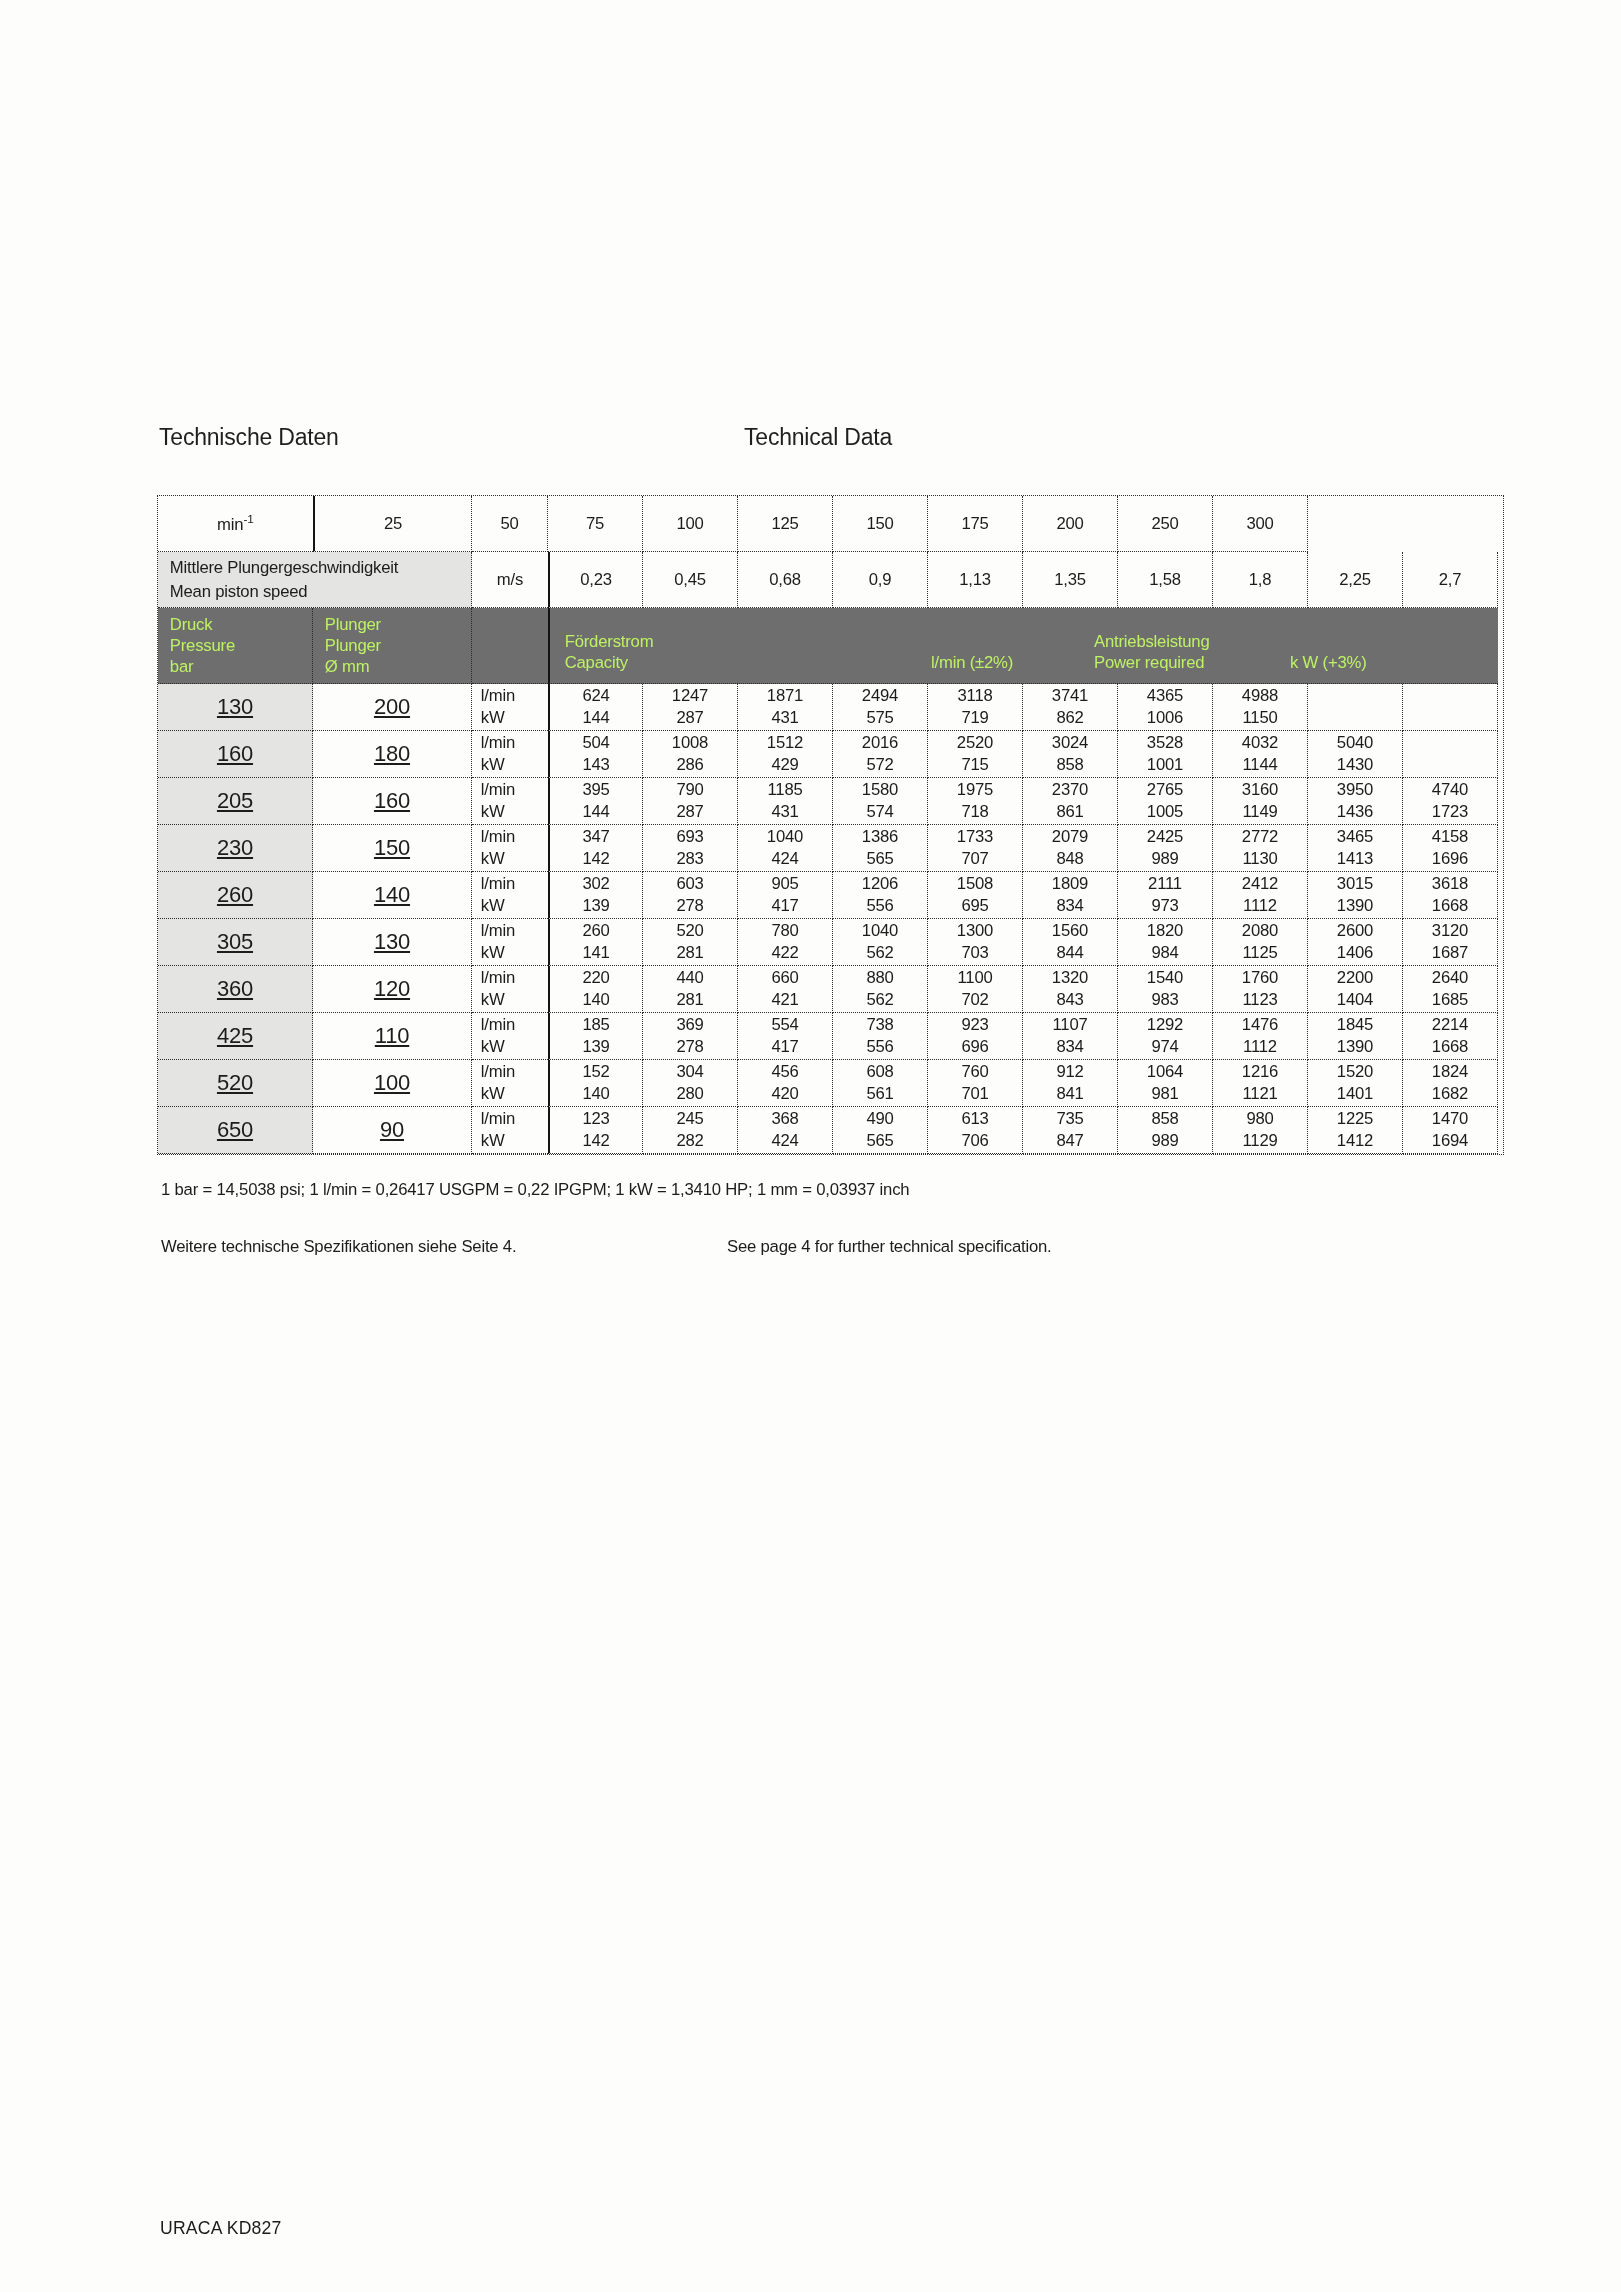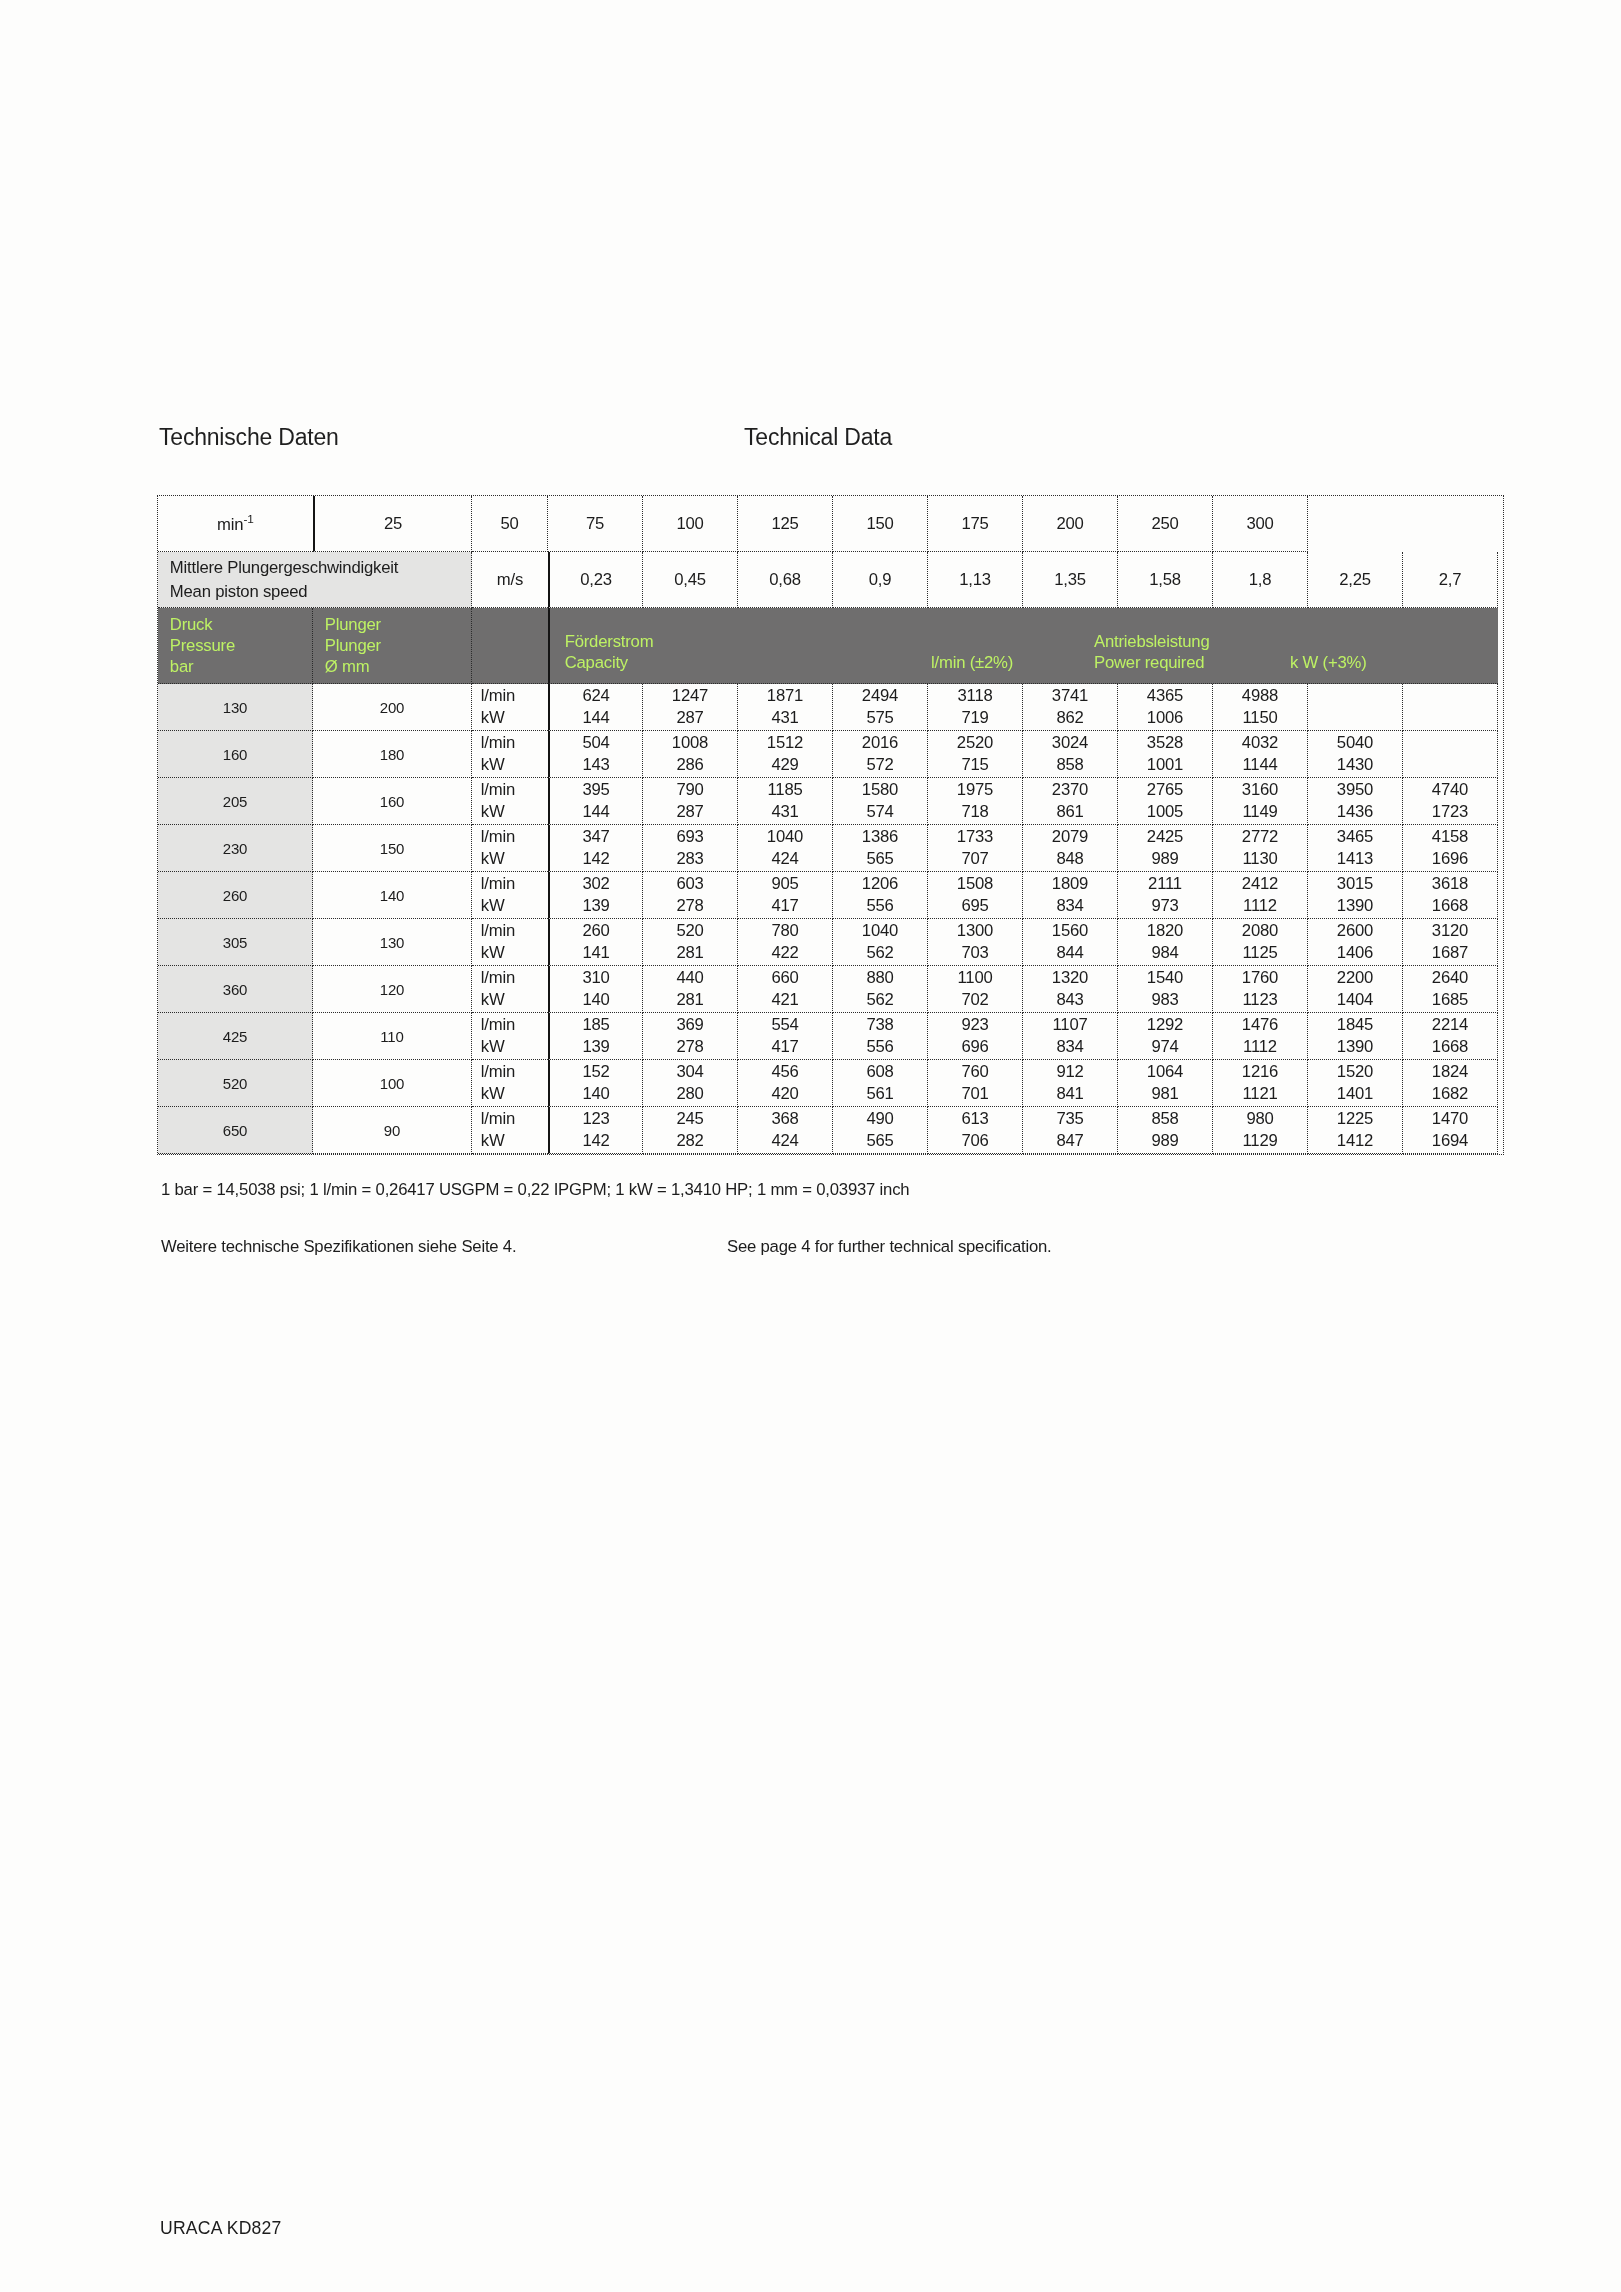--- a/index.html
+++ b/index.html
@@ -42,21 +42,21 @@
   .band{background:#6f6e6e;color:#bef264;}
   .bandlbl{line-height:21px;justify-content:center;}
   .bandspan{grid-column:4 / span 10;position:relative;display:block;border-right:none;}
   .bnd{position:absolute;bottom:9.8px;line-height:21px;white-space:nowrap;text-align:left;}
   .b-cap{left:14.7px;}
   .b-capu{left:345px;margin-left:36px;}
   .b-pow{left:544px;}
   .b-powu{left:740px;}
   .l2{line-height:22.5px;}
   .unitsm{align-items:flex-start;text-align:center;padding-left:8.8px;border-right:none;}
-  .pv{font-size:15px;}
+  .pv{font-size:22px;text-decoration:underline;}
 
   
   #conv-note{left:161px;top:1180px;font-size:16.7px;white-space:nowrap;}
   #spec-de{left:161px;top:1237px;font-size:16.7px;white-space:nowrap;}
   #spec-en{left:727px;top:1237px;font-size:16.7px;white-space:nowrap;}
   #doc-id{left:160px;top:2218px;font-size:17.6px;letter-spacing:0.2px;white-space:nowrap;}
 </style>
 </head>
 <body>
 
@@ -393,21 +393,21 @@
       <div class="l2">3120</div>
       <div class="l2">1687</div>
     </div>
     <div class="cell lbl pv">360</div>
     <div class="cell pv">120</div>
     <div class="cell unitsm">
       <div class="l2">l/min</div>
       <div class="l2">kW</div>
     </div>
     <div class="cell tk">
-      <div class="l2">310</div>
+      <div class="l2">220</div>
       <div class="l2">140</div>
     </div>
     <div class="cell">
       <div class="l2">440</div>
       <div class="l2">281</div>
     </div>
     <div class="cell">
       <div class="l2">660</div>
       <div class="l2">421</div>
     </div>

